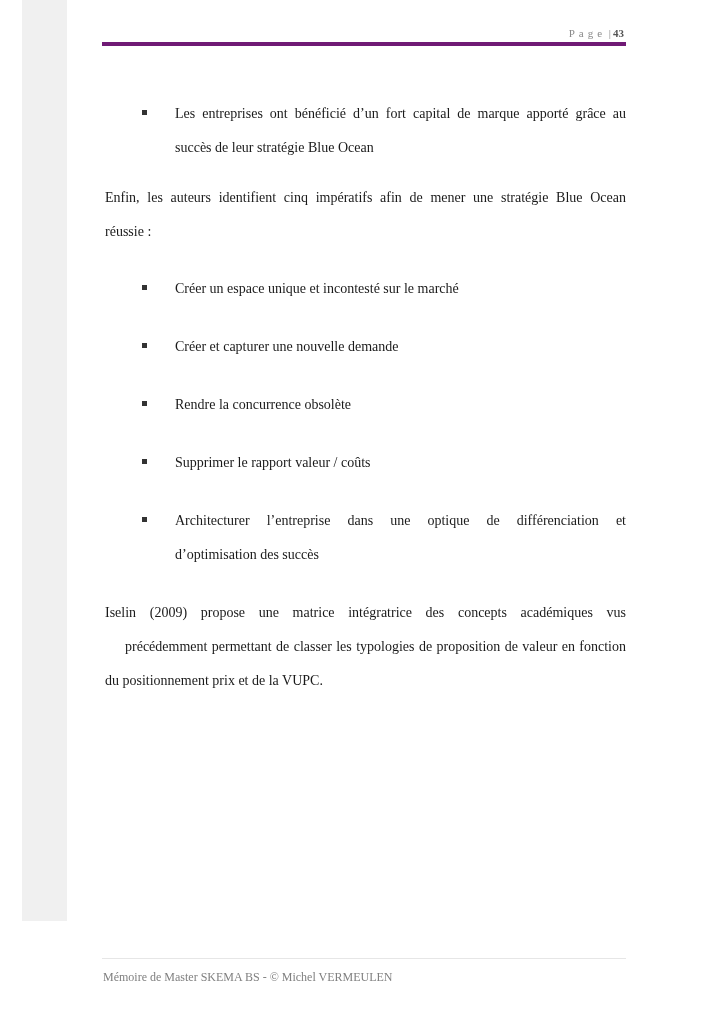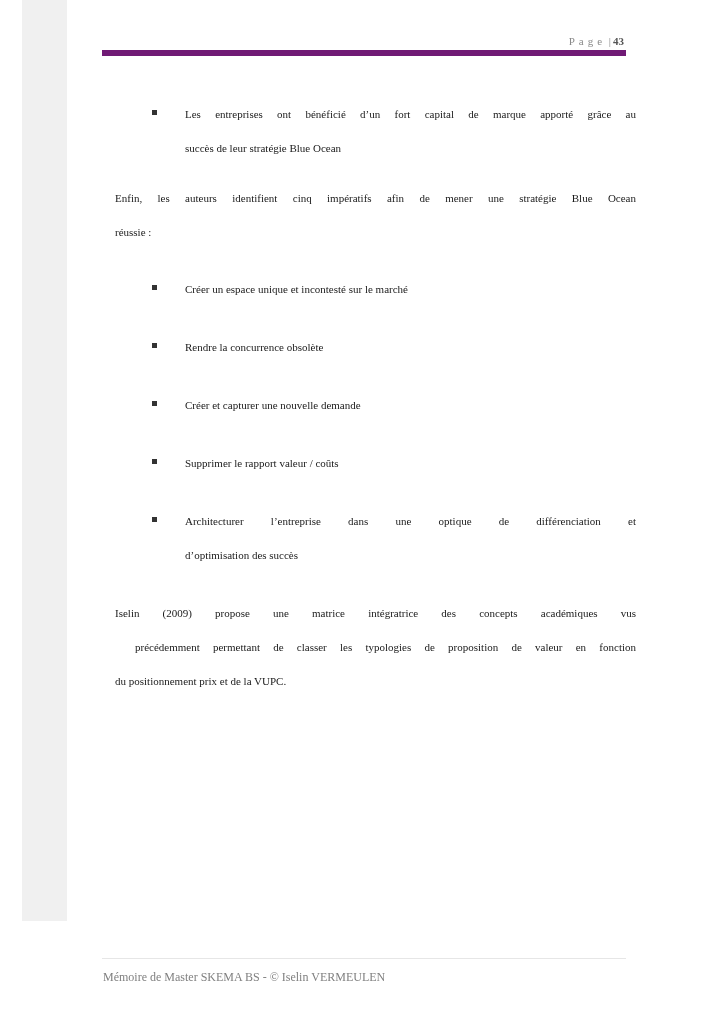--- a/index.html
+++ b/index.html
@@ -19,24 +19,24 @@
       position: absolute;
       left: 22px;
       top: 0;
       width: 45px;
       height: 921px;
       background: #f0f0f0;
     }
     .header {
       position: absolute;
       left: 102px;
-      top: 32px;
+      top: 24px;
       width: 524px;
       height: 18px;
-      border-bottom: 6px solid #701a75;
+      border-bottom: 4px solid #701a75;
     }
     .page-label {
       position: absolute;
       right: 2px;
       top: 3px;
       font-size: 11px;
       color: #8a8a8a;
       white-space: nowrap;
     }
     .page-label .word {
@@ -45,24 +45,24 @@
     .page-label .num {
       color: #555555;
       font-weight: bold;
       margin-left: 2px;
     }
     .page-label .sep {
       color: #8a8a8a;
     }
     .content {
       position: absolute;
-      left: 115px;
+      left: 105px;
       top: 97px;
       width: 521px;
-      font-size: 11px;
+      font-size: 14px;
       line-height: 34px;
     }
     .bullet-item {
       position: relative;
       padding-left: 70px;
       text-align: justify;
     }
     .bullet-item .bullet {
       position: absolute;
       left: 37px;
@@ -123,26 +123,26 @@
     <span style="display:block;">réussie :</span>
   </div>
 
   <div class="bullet-item" style="margin-bottom:24px;">
     <span class="bullet"></span>
     <span class="text">Créer un espace unique et incontesté sur le marché</span>
   </div>
 
   <div class="bullet-item" style="margin-bottom:24px;">
     <span class="bullet"></span>
-    <span class="text">Rendre la concurrence obsolète</span>
+    <span class="text">Créer et capturer une nouvelle demande</span>
   </div>
 
   <div class="bullet-item" style="margin-bottom:24px;">
     <span class="bullet"></span>
-    <span class="text">Créer et capturer une nouvelle demande</span>
+    <span class="text">Rendre la concurrence obsolète</span>
   </div>
 
   <div class="bullet-item" style="margin-bottom:24px;">
     <span class="bullet"></span>
     <span class="text">Supprimer le rapport valeur / coûts</span>
   </div>
 
   <div class="bullet-item" style="margin-bottom:24px;">
     <span class="bullet"></span>
     <span class="text justify-line">Architecturer l’entreprise dans une optique de différenciation et</span>
@@ -151,14 +151,14 @@
 
   <div class="para">
     <span class="justify-line" style="display:block;">Iselin (2009) propose une matrice intégratrice des concepts académiques vus</span>
     <span class="justify-line" style="display:block;margin-left:20px;">précédemment permettant de classer les typologies de proposition de valeur en fonction</span>
     <span style="display:block;">du positionnement prix et de la VUPC.</span>
   </div>
 
 </div>
 
 <div class="footer">
-  <div class="footer-text">Mémoire de Master SKEMA BS - © Iselin VERMEULEN</div>
+  <div class="footer-text">Mémoire de Master SKEMA BS - © Michel VERMEULEN</div>
 </div>
 
 </body></html>

